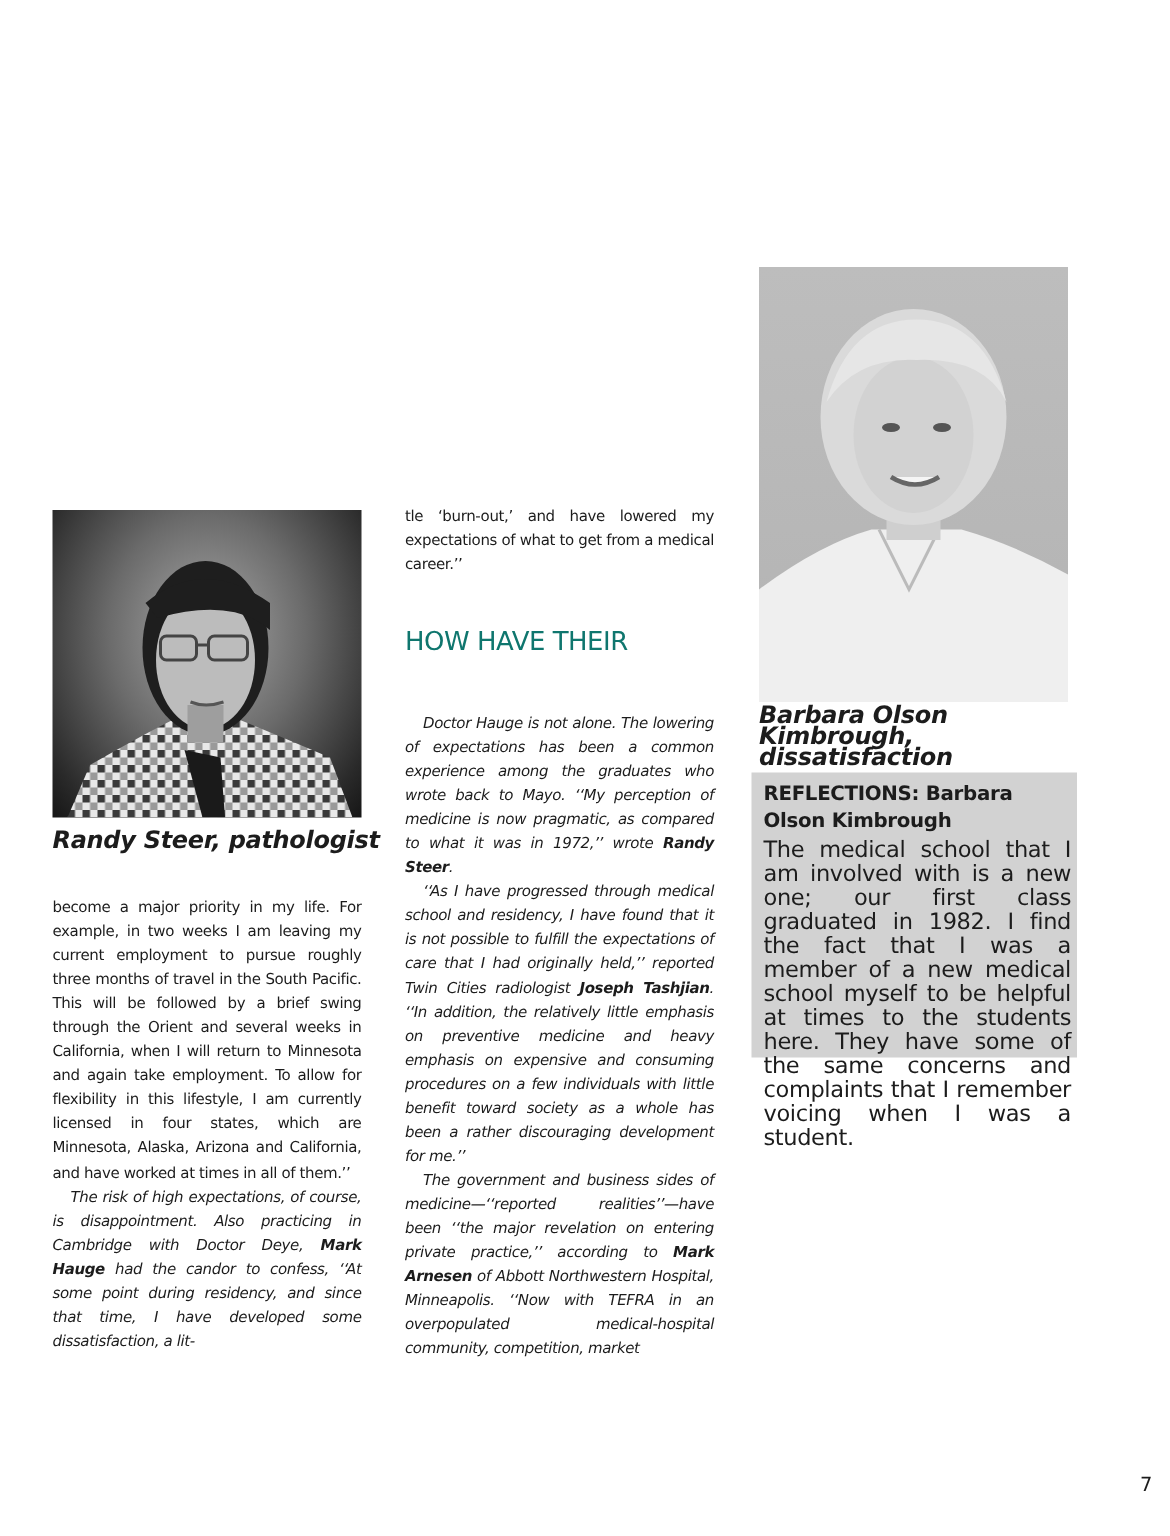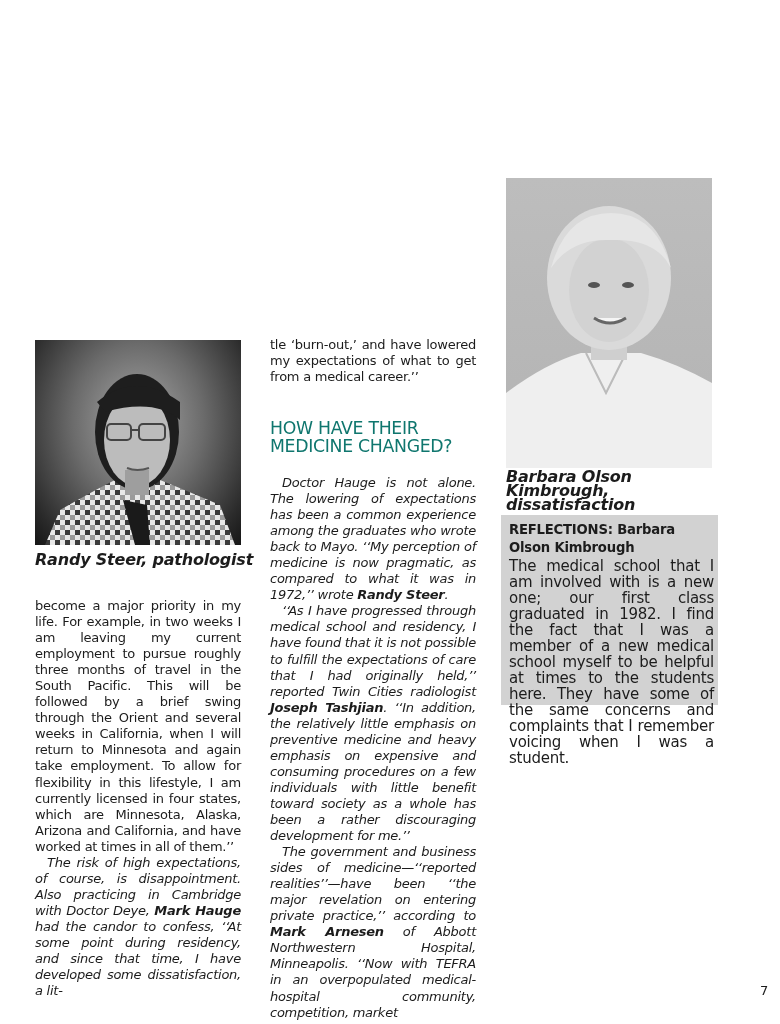--- a/index.html
+++ b/index.html
@@ -1,21 +1,21 @@
 <!DOCTYPE html>
 <html><head>
 <meta charset="utf-8">
 <style>
   html, body { margin: 0; padding: 0; }
   body {
     width: 780px; height: 1024px; position: relative; overflow: hidden;
     background: #ffffff; color: #1c1c1c;
     font-family: "DejaVu Sans", sans-serif;
   }
-  .col { position: absolute; font-size: 13px; line-height: 16.05px; text-align: justify; letter-spacing: -0.25px; }
+  .col { position: absolute; font-size: 10px; line-height: 16.05px; text-align: justify; letter-spacing: -0.25px; }
   .col p { margin: 0; text-indent: 0; }
   .col p.ind { text-indent: 12px; font-style: italic; }
   .col b { font-weight: bold; }
   #col1 { left: 35px; top: 598px; width: 206px; }
   #col2a { left: 270px; top: 337px; width: 206px; }
   #col2b { left: 270px; top: 475px; width: 206px; }
   #heading {
     position: absolute; left: 270px; top: 420px; width: 215px;
     font-size: 17.3px; line-height: 17.6px; font-weight: normal; margin: 0;
     letter-spacing: -0.3px; color: #0f766e;
@@ -83,21 +83,20 @@
 <div class="col" id="col1">
   <p>become a major priority in my life. For example, in two weeks I am leaving my current employment to pursue roughly three months of travel in the South Pacific. This will be followed by a brief swing through the Orient and several weeks in California, when I will return to Minnesota and again take employment. To allow for flexibility in this lifestyle, I am currently licensed in four states, which are Minnesota, Alaska, Arizona and California, and have worked at times in all of them.’’</p>
   <p class="ind"><span>The risk of high expectations, of course, is disappointment. Also practicing in Cambridge with Doctor Deye, </span><b>Mark Hauge</b><span> had the candor to confess, ‘‘At some point during residency, and since that time, I have developed some dissatisfaction, a lit-</span></p>
 </div>
 
 <div class="col" id="col2a">
   <p>tle ‘burn-out,’ and have lowered my expectations of what to get from a medical career.’’</p>
 </div>
 <h2 id="heading">
   <div>HOW HAVE THEIR</div>
-  <div>MEDICINE CHANGED?</div>
 </h2>
 <div class="col" id="col2b">
   <p class="ind"><span>Doctor Hauge is not alone. The lowering of expectations has been a common experience among the graduates who wrote back to Mayo. ‘‘My perception of medicine is now pragmatic, as compared to what it was in 1972,’’ wrote </span><b>Randy Steer</b><span>.</span></p>
   <p class="ind"><span>‘‘As I have progressed through medical school and residency, I have found that it is not possible to fulfill the expectations of care that I had originally held,’’ reported Twin Cities radiologist </span><b>Joseph Tashjian</b><span>. ‘‘In addition, the relatively little emphasis on preventive medicine and heavy emphasis on expensive and consuming procedures on a few individuals with little benefit toward society as a whole has been a rather discouraging development for me.’’</span></p>
   <p class="ind"><span>The government and business sides of medicine—‘‘reported realities’’—have been ‘‘the major revelation on entering private practice,’’ according to </span><b>Mark Arnesen</b><span> of Abbott Northwestern Hospital, Minneapolis. ‘‘Now with TEFRA in an overpopulated medical-hospital community, competition, market</span></p>
 </div>
 
 <div id="reflections" style="background: rgb(210, 210, 210);">
   <h3>REFLECTIONS: Barbara Olson Kimbrough</h3>
   <p>The medical school that I am involved with is a new one; our first class graduated in 1982. I find the fact that I was a member of a new medical school myself to be helpful at times to the students here. They have some of the same concerns and complaints that I remember voicing when I was a student.</p>

